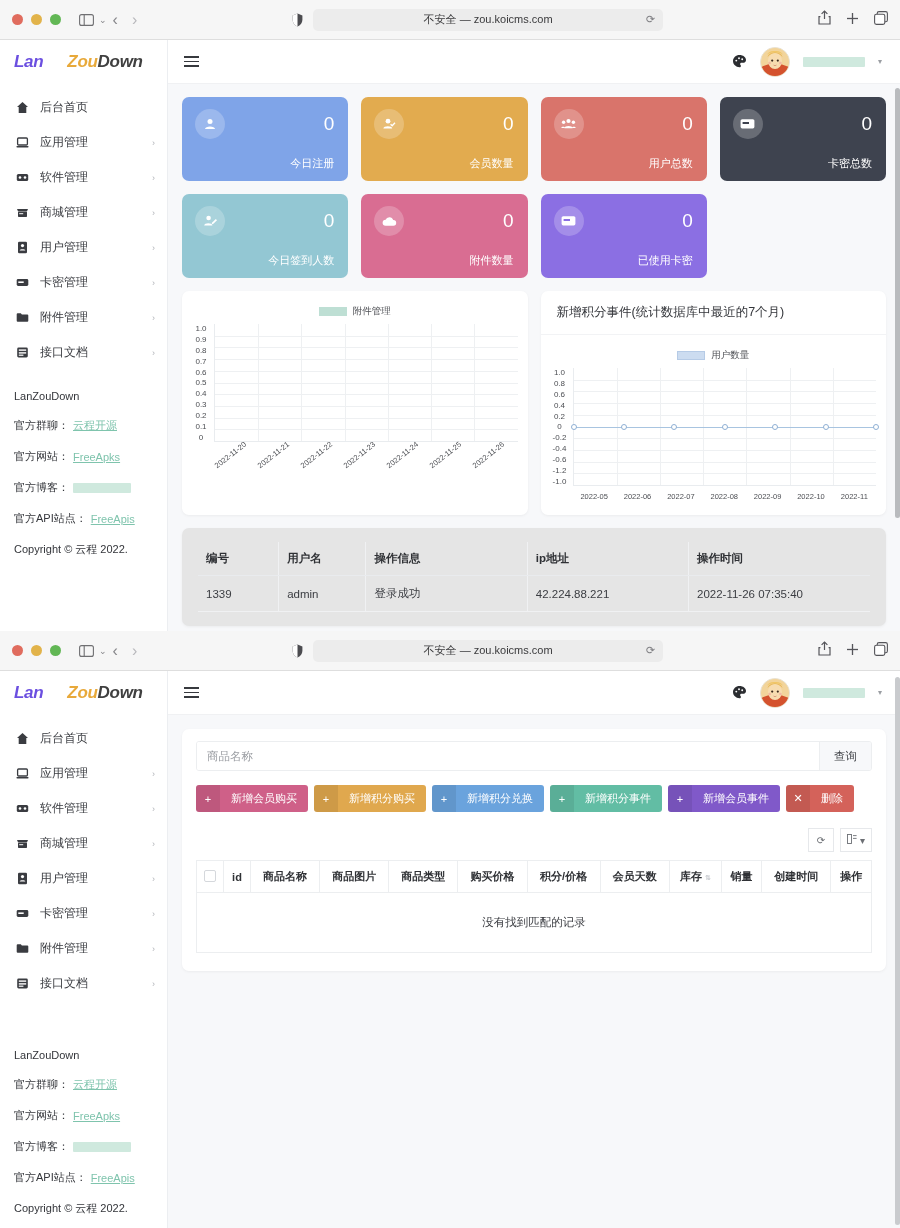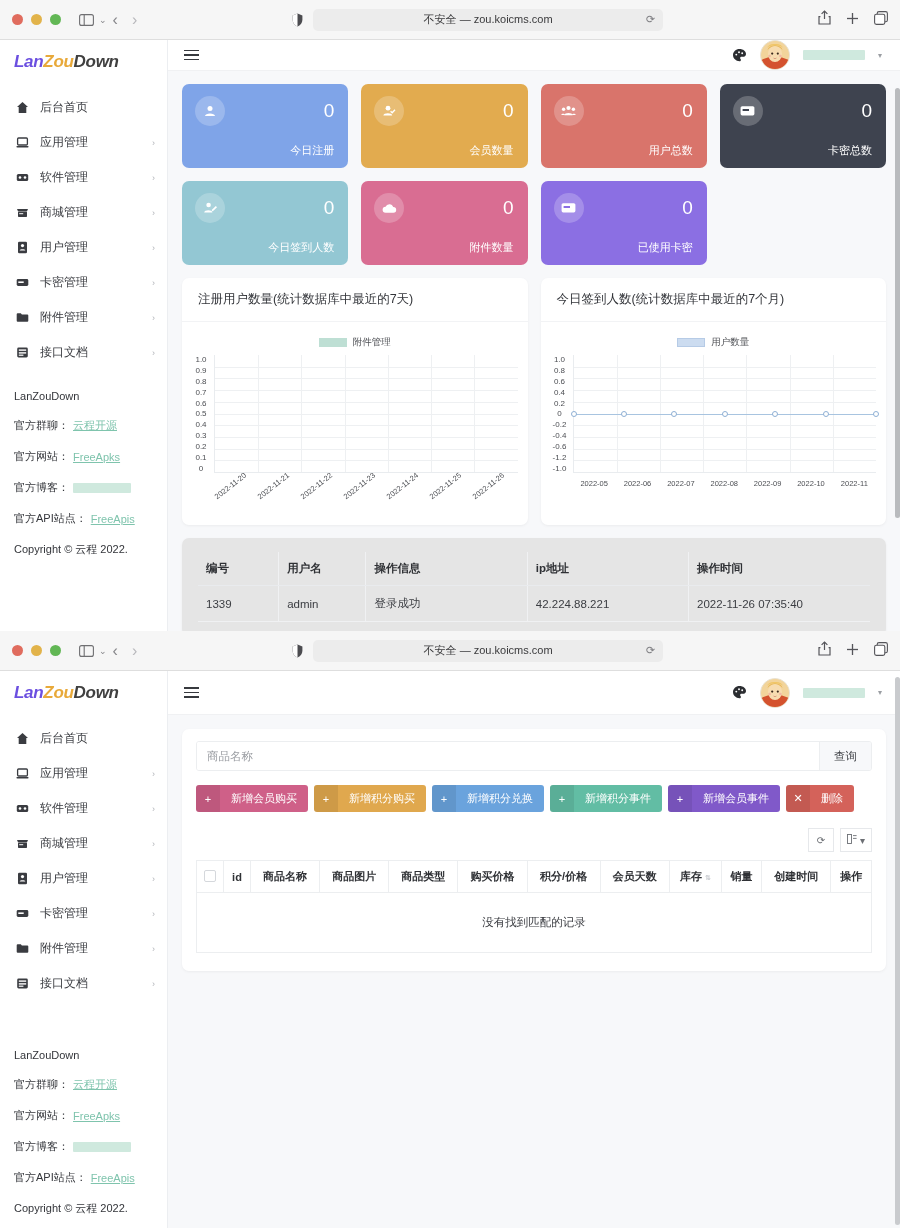--- a/index.html
+++ b/index.html
@@ -40,21 +40,21 @@
 
   
   .app { display: flex; background: #f7f8fa; position: relative; }
   .app-sidebar {
     width: 168px; min-width: 168px; background: #ffffff;
     border-right: 1px solid #eceef1;
   }
   .logo-area { height: 44px; display: flex; align-items: center; padding-left: 14px; }
   .logo { font-size: 17px; font-weight: bold; letter-spacing: -0.3px; font-style: italic; }
   .logo .p1 { color: #6b4fe0; }
-  .logo .p2 { color: #e8a93a; }
+  .logo .p2 { color: #e8a93a; padding-left: 24px; }
   .logo .p3 { color: #404040; }
 
   .menu { padding-top: 6px; }
   .menu-item {
     height: 35px; display: flex; align-items: center;
     padding: 0 12px 0 14px; font-size: 12px; color: #3a3c41;
     cursor: pointer; position: relative;
   }
   .menu-item .mi-icon {
     width: 16px; display: flex; align-items: center; justify-content: center;
@@ -507,21 +507,20 @@
                 </span>
               <span class="card-val">0</span>
             </div>
             <div class="card-lbl">已使用卡密</div>
           </div>
         </div>
 
         <div class="charts">
 
           <div class="panel">
-            <div class="panel-head">注册用户数量(统计数据库中最近的7天)</div>
             <div class="panel-body">
               <div class="chart-legend">
                 <span class="legend-swatch" style="background:#bedfd4"></span>
                 <span class="legend-text">附件管理</span>
               </div>
               <div class="plot" style="height:118px;">
                 <div class="y-axis" style="width:22px;">
                   <span>1.0</span>
                   <span>0.9</span>
                   <span>0.8</span>
@@ -558,21 +557,21 @@
                 <span class="x-tick rot">2022-11-22</span>
                 <span class="x-tick rot">2022-11-23</span>
                 <span class="x-tick rot">2022-11-24</span>
                 <span class="x-tick rot">2022-11-25</span>
                 <span class="x-tick rot">2022-11-26</span>
               </div>
             </div>
           </div>
 
           <div class="panel">
-            <div class="panel-head">今日签到人数(统计数据库中最近的7个月)</div>
+            <div class="panel-head">新增积分事件(统计数据库中最近的7个月)</div>
             <div class="panel-body">
               <div class="chart-legend">
                 <span class="legend-swatch" style="background:#ccdcf0;border:1px solid #b6cbe6"></span>
                 <span class="legend-text">用户数量</span>
               </div>
               <div class="plot" style="height:118px;">
                 <div class="y-axis" style="width:22px;">
                   <span>1.0</span>
                   <span>0.8</span>
                   <span>0.6</span>

